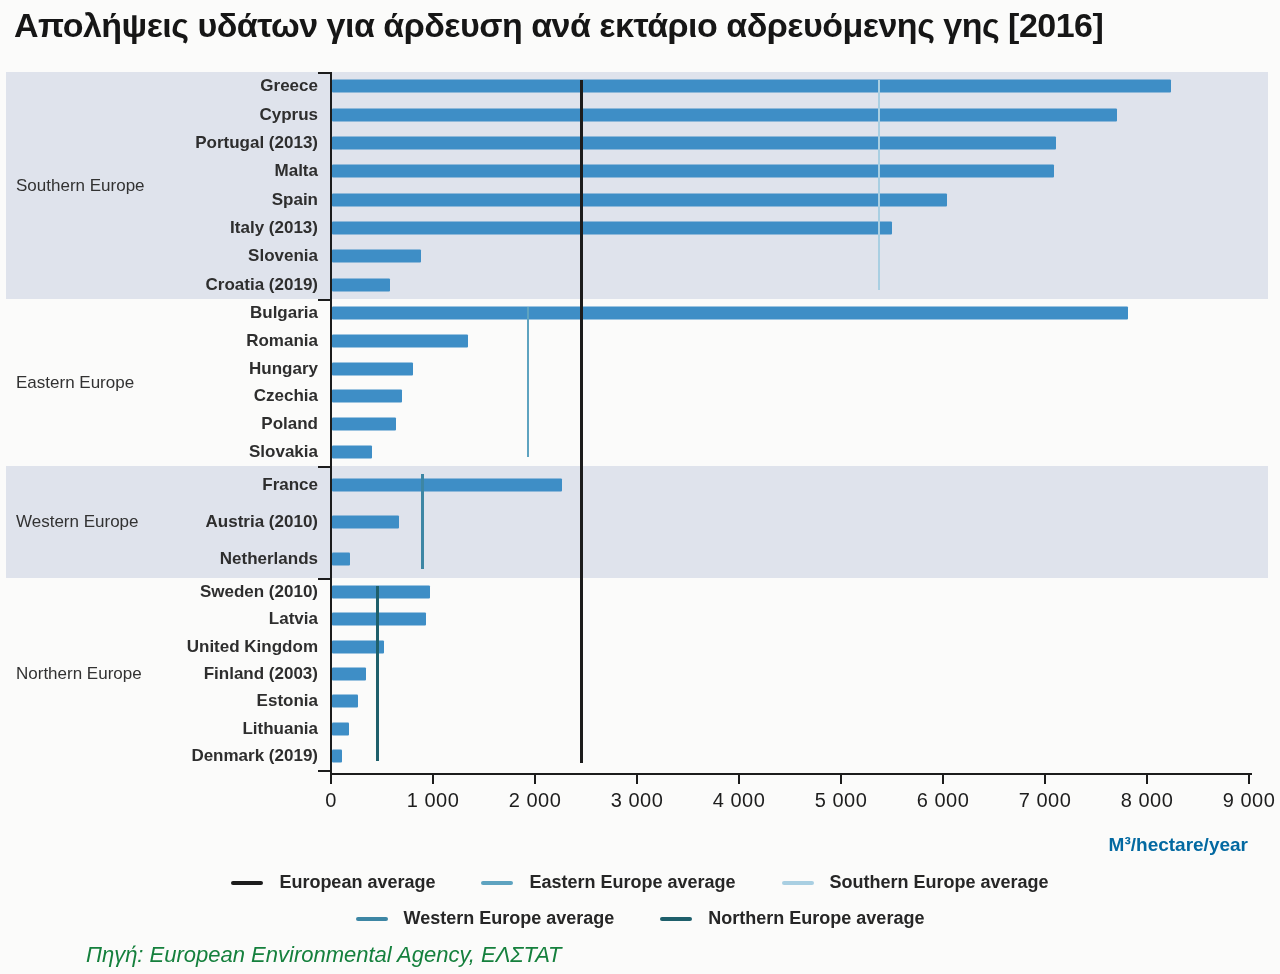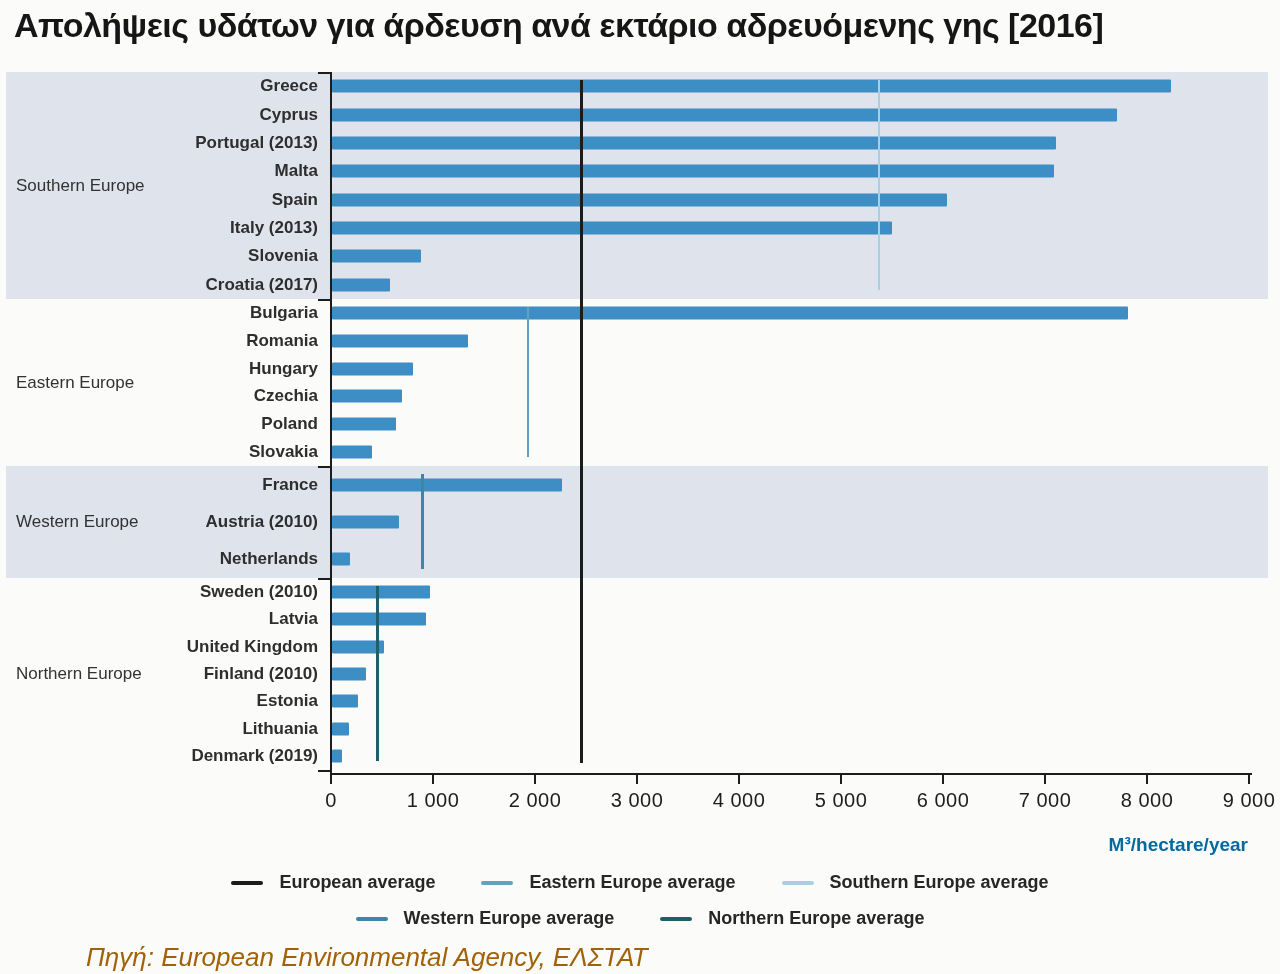--- a/index.html
+++ b/index.html
@@ -50,21 +50,21 @@
   }
   .legend{
     position:absolute;left:0;width:1280px;
     display:flex;justify-content:center;align-items:center;gap:46px;
   }
   .legend-item{display:flex;align-items:center;gap:16px;}
   .legend-dash{width:32px;height:4px;border-radius:2px;}
   .legend-label{font-size:18px;color:#262626;font-weight:600;white-space:nowrap;}
   .source{
     position:absolute;left:86px;top:942px;
-    font-size:26px;font-style:italic;color:#a16207;
+    font-size:22px;font-style:italic;color:#15803d;
   }
 </style>
 </head>
 <body>
 
 <div class="page">
   <div class="title">Απολήψεις υδάτων για άρδευση ανά εκτάριο αδρευόμενης γης [2016]</div>
   <div class="chart" id="chart">
       <div class="group-band shaded" style="top: 72px; height: 227px;">
         <div class="group-label">Southern Europe</div>
@@ -91,21 +91,21 @@
           </div>
           <div class="bar-row">
             <div class="country-label">Italy (2013)</div>
             <div class="bar" style="width: 559.98px; background: rgb(62, 142, 198);"></div>
           </div>
           <div class="bar-row">
             <div class="country-label">Slovenia</div>
             <div class="bar" style="width: 88.74px; background: rgb(62, 142, 198);"></div>
           </div>
           <div class="bar-row">
-            <div class="country-label">Croatia (2017)</div>
+            <div class="country-label">Croatia (2019)</div>
             <div class="bar" style="width: 58.14px; background: rgb(62, 142, 198);"></div>
           </div>
         </div>
       </div>
       <div class="group-band" style="top: 299px; height: 167px;">
         <div class="group-label">Eastern Europe</div>
         <div class="rows">
           <div class="bar-row">
             <div class="country-label">Bulgaria</div>
             <div class="bar" style="width: 795.6px; background: rgb(62, 142, 198);"></div>
@@ -158,21 +158,21 @@
           </div>
           <div class="bar-row">
             <div class="country-label">Latvia</div>
             <div class="bar" style="width: 93.84px; background: rgb(62, 142, 198);"></div>
           </div>
           <div class="bar-row">
             <div class="country-label">United Kingdom</div>
             <div class="bar" style="width: 52.02px; background: rgb(62, 142, 198);"></div>
           </div>
           <div class="bar-row">
-            <div class="country-label">Finland (2010)</div>
+            <div class="country-label">Finland (2003)</div>
             <div class="bar" style="width: 33.66px; background: rgb(62, 142, 198);"></div>
           </div>
           <div class="bar-row">
             <div class="country-label">Estonia</div>
             <div class="bar" style="width: 25.5px; background: rgb(62, 142, 198);"></div>
           </div>
           <div class="bar-row">
             <div class="country-label">Lithuania</div>
             <div class="bar" style="width: 17.34px; background: rgb(62, 142, 198);"></div>
           </div>

